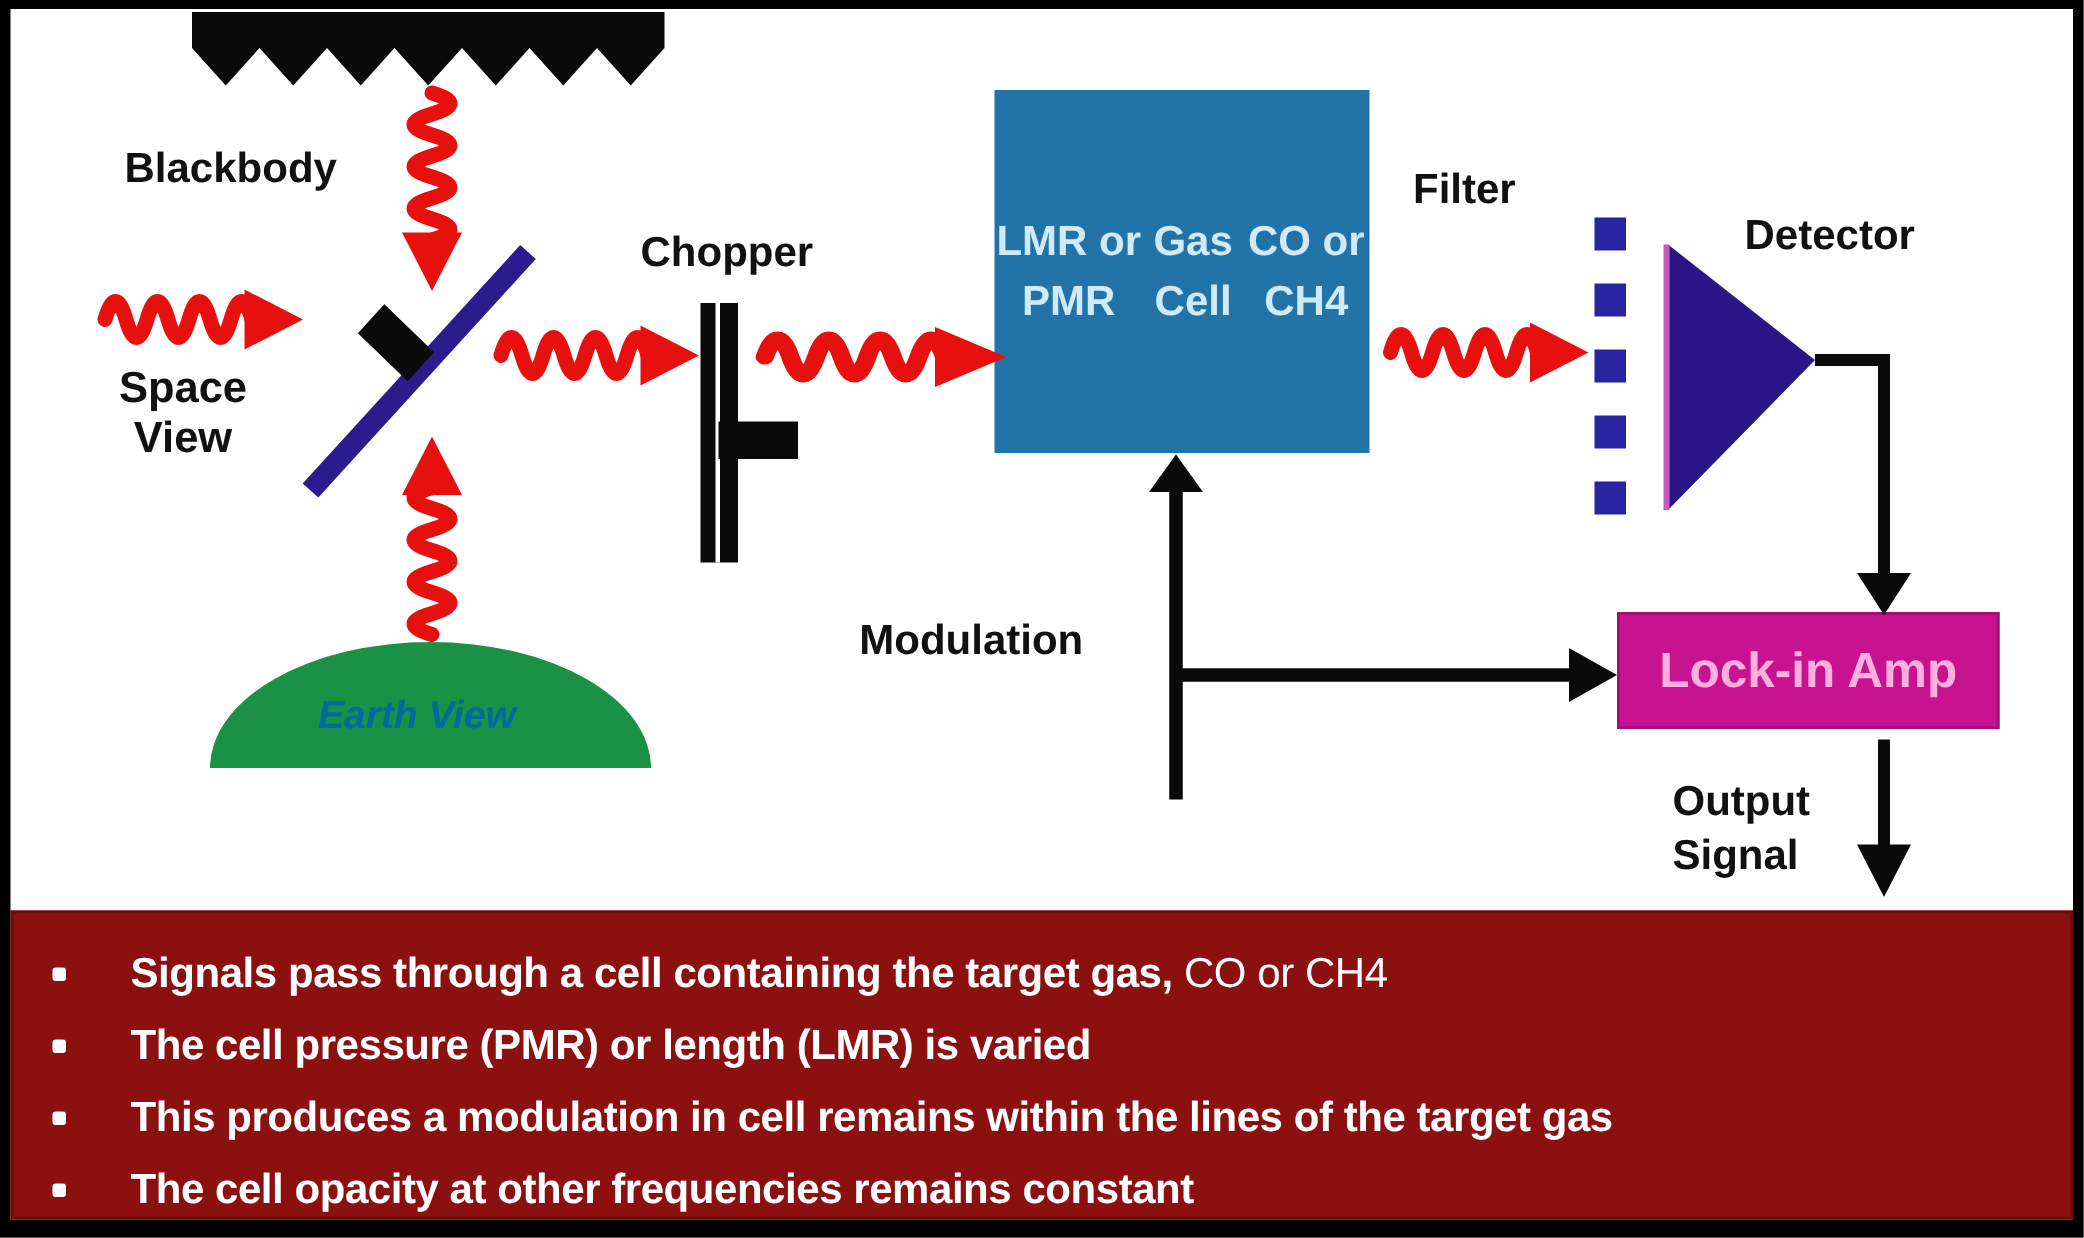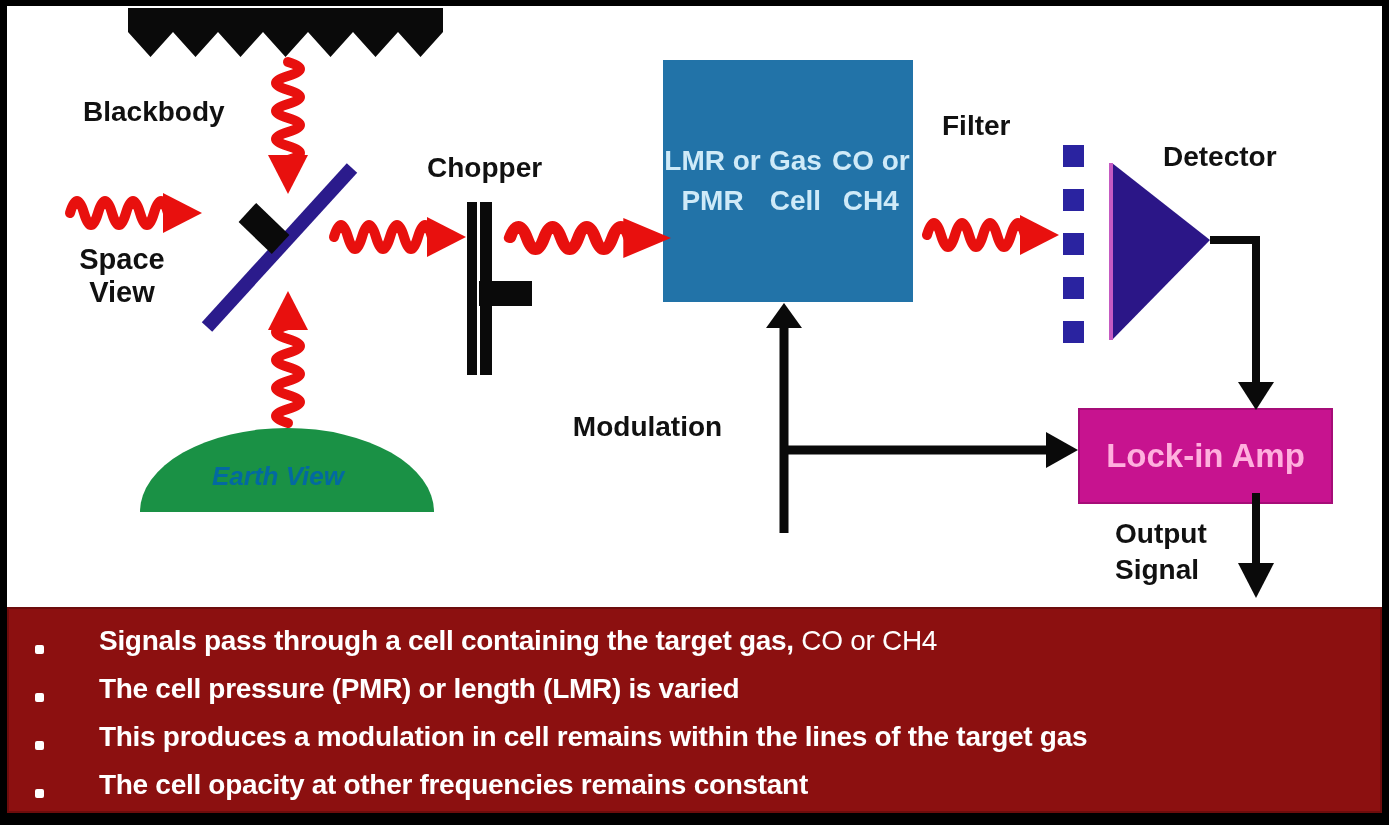--- a/index.html
+++ b/index.html
@@ -5,28 +5,28 @@
   html,body{margin:0;padding:0;background:#444;}
   .canvas{position:relative;width:1389px;height:825px;background:#000;overflow:hidden;
           font-family:"Liberation Sans","DejaVu Sans",sans-serif;}
   .paper{position:absolute;left:7px;top:6px;width:1375px;height:807px;background:#ffffff;}
   .overlay{position:absolute;left:0;top:0;width:1389px;height:825px;}
   .label{position:absolute;font-weight:bold;color:#111;font-size:28px;white-space:nowrap;}
   .label.center{text-align:center;white-space:normal;}
   .gas-cell{position:absolute;left:663px;top:60px;width:250px;height:242px;background:#2273a8;
             display:flex;flex-direction:row;justify-content:center;align-items:center;
             color:#cfeaf8;font-weight:bold;font-size:28px;line-height:40px;text-align:center;}
-  .lockin{position:absolute;left:1078px;top:408px;width:255px;height:96px;background:#c7138f;
+  .lockin{position:absolute;left:1078px;top:408px;width:255px;height:78px;background:#c7138f;
           border:2px solid #a60d78;box-sizing:border-box;display:flex;align-items:center;justify-content:center;
           color:#ffb0de;font-weight:bold;font-size:33px;}
   .panel{position:absolute;left:7px;top:607px;width:1375px;height:206px;background:#8c1010;
          border:2px solid #6d0c0c;box-sizing:border-box;}
   .panel ul{list-style:none;margin:0;padding:16px 0 0 0;}
-  .panel li{position:relative;height:48px;display:flex;align-items:flex-start;color:#ffffff;
-            font-weight:bold;font-size:28px;letter-spacing:-0.3px;padding-left:12px;}
+  .panel li{position:relative;height:48px;display:flex;align-items:center;color:#ffffff;
+            font-weight:bold;font-size:28px;letter-spacing:-0.3px;}
   .panel .dot{position:absolute;left:26px;top:20px;width:9px;height:9px;background:#ffffff;border-radius:2px;}
   .panel .btxt{margin-left:78px;white-space:nowrap;}
   .panel .light{font-weight:normal;}
   .earth-label{position:absolute;left:212px;top:461px;width:150px;
                color:#0369a1;font-weight:bold;font-size:26px;font-style:italic;}
 </style>
 </head>
 <body>
 
 <div class="canvas">

